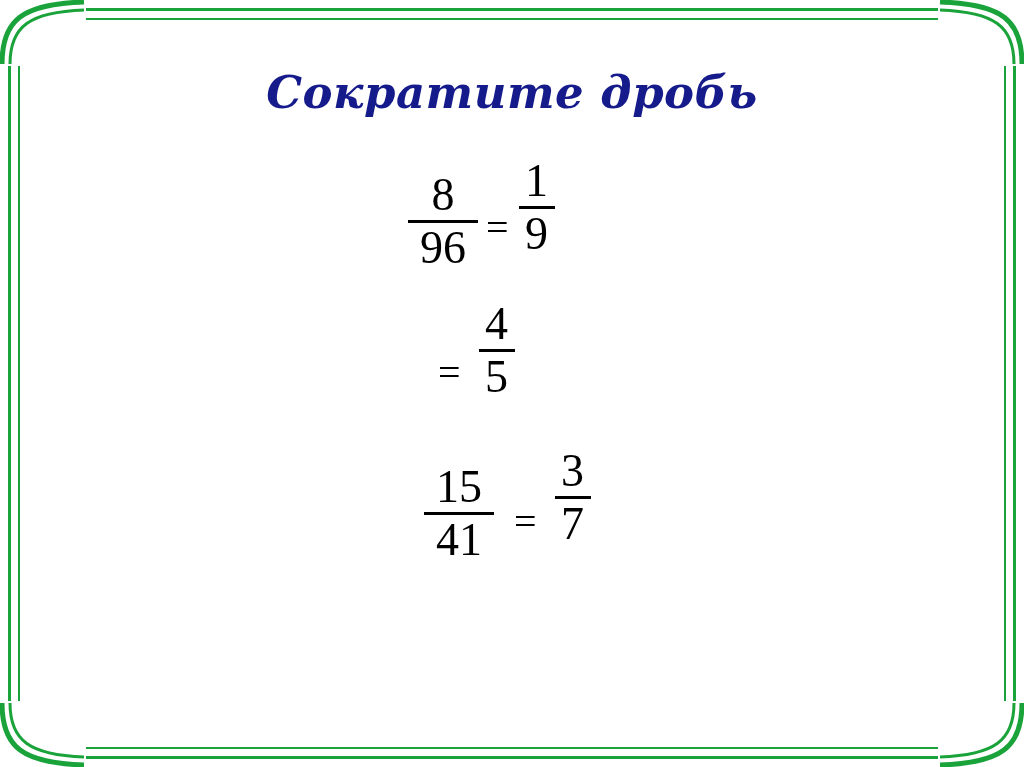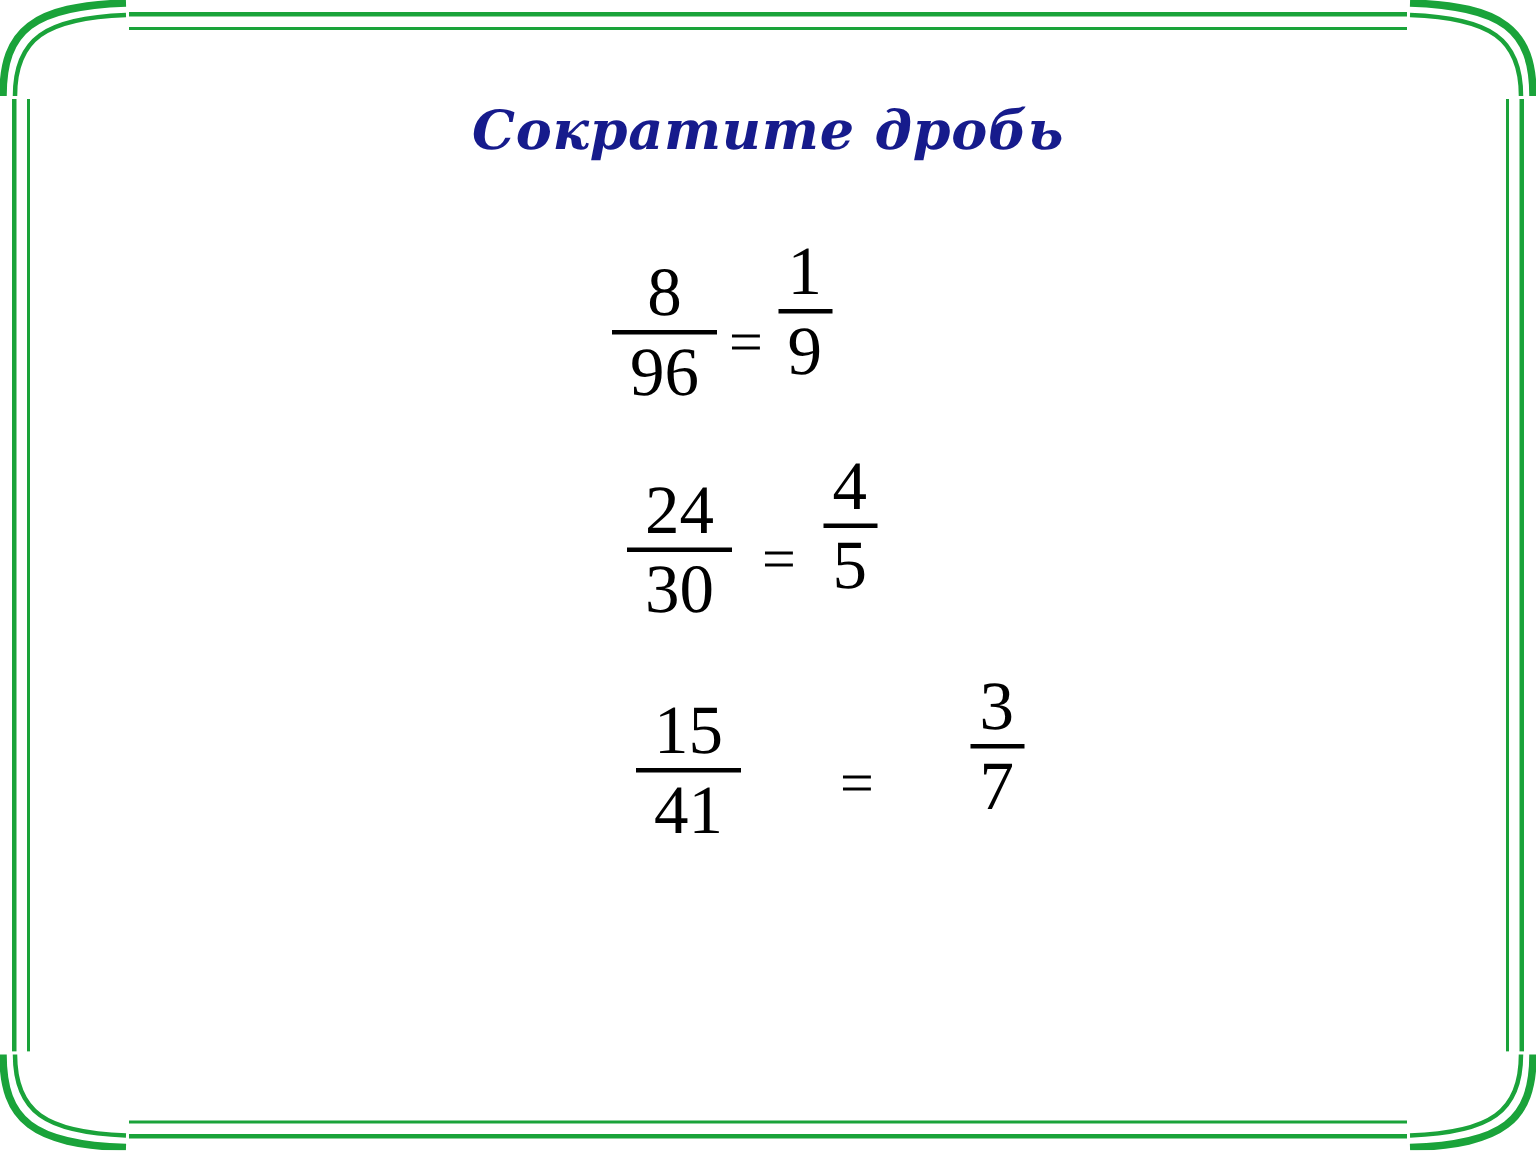--- a/index.html
+++ b/index.html
@@ -53,41 +53,41 @@
   .title {
     position: absolute;
     top: 66px;
     left: 0;
     width: 100%;
     text-align: center;
     color: #161b8c;
     font-family: "DejaVu Serif", serif;
     font-weight: bold;
     font-style: italic;
-    font-size: 36px;
+    font-size: 45px;
     letter-spacing: 0.5px;
   }
 
   
   .equations {
     position: absolute;
     top: 170px;
     left: 0;
     width: 100%;
   }
   .eq-row {
     display: flex;
     align-items: center;
     justify-content: flex-start;
     color: #000000;
     font-family: "Liberation Serif", serif;
   }
   .eq-row.r1 { padding-left: 408px; margin-bottom: 42px; }
   .eq-row.r2 { padding-left: 418px; margin-bottom: 44px; }
-  .eq-row.r3 { padding-left: 424px; gap: 46px; }
+  .eq-row.r3 { padding-left: 424px; }
 
   .frac {
     display: inline-flex;
     flex-direction: column;
     align-items: center;
     line-height: 1;
   }
   .frac .num, .frac .den {
     font-size: 46px;
     padding: 2px 6px;
@@ -163,25 +163,20 @@
       </span>
       <span class="eq-sign">=</span>
       <span class="frac result">
         <span class="num">1</span>
         <span class="bar"></span>
         <span class="den">9</span>
       </span>
     </div>
 
     <div class="eq-row r2">
-      <span class="frac">
-        <span class="num">24</span>
-        <span class="bar"></span>
-        <span class="den">30</span>
-      </span>
       <span class="eq-sign">=</span>
       <span class="frac result">
         <span class="num">4</span>
         <span class="bar"></span>
         <span class="den">5</span>
       </span>
     </div>
 
     <div class="eq-row r3">
       <span class="frac">

